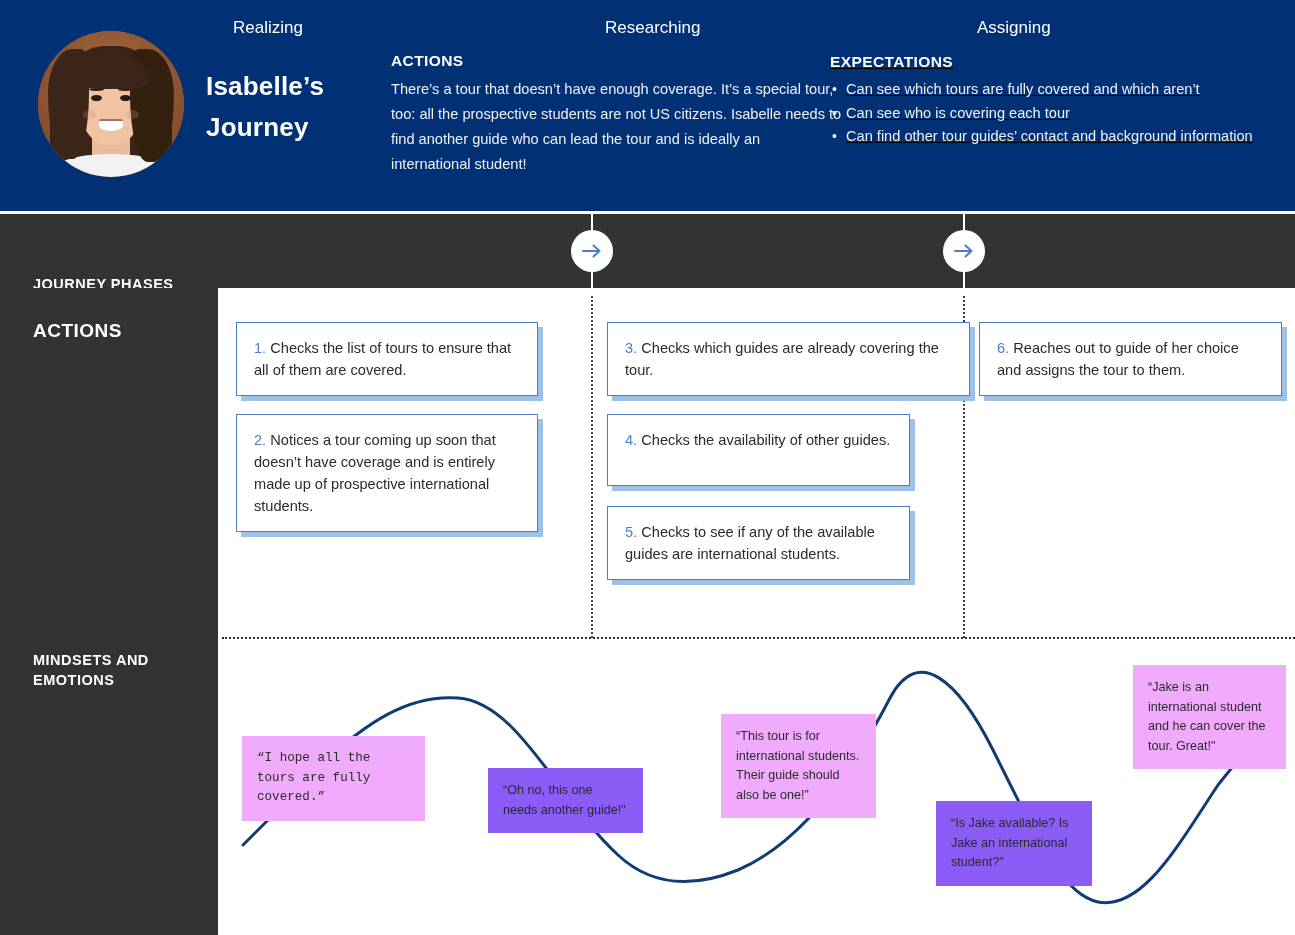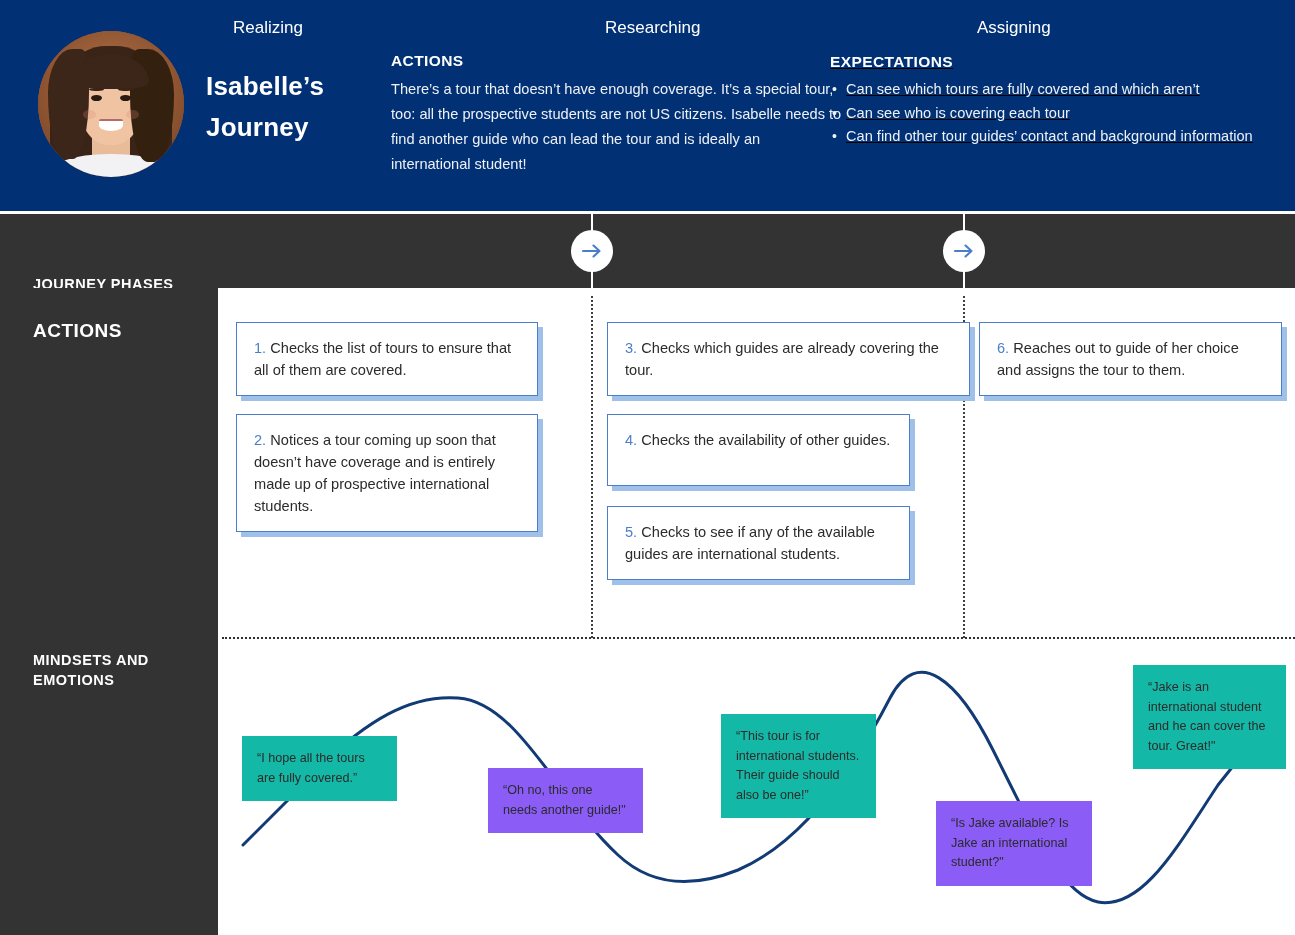--- a/index.html
+++ b/index.html
@@ -226,21 +226,21 @@
     width: 1077px; height: 295px;
   }
   .sticky {
     position: absolute;
     box-sizing: border-box;
     padding: 13px 14px 13px 15px;
     font-size: 12.6px;
     line-height: 19.5px;
     color: #2b2b2b;
   }
-  .sticky.green { background: #14b8a6; }
+  .sticky.green { background: #f0abfc; }
   .sticky.pink  { background: #8b5cf6; }
 </style>
 </head>
 <body>
 
 <div id="canvas">
 
   <div id="header">
 
     <div id="avatar">
@@ -317,21 +317,21 @@
       <div class="action-card" style="left: 607px; top: 414px; width: 303px; min-height: 72px;"><span class="num">4.</span><span> Checks the availability of other guides.</span></div>
       <div class="action-card" style="left: 607px; top: 506px; width: 303px; min-height: 72px;"><span class="num">5.</span><span> Checks to see if any of the available guides are international students.</span></div>
       <div class="action-card" style="left: 979px; top: 322px; width: 303px; min-height: 72px;"><span class="num">6.</span><span> Reaches out to guide of her choice and assigns the tour to them.</span></div>
     </div>
 
   <div id="emotion-area">
     <svg id="emotion-curve" viewBox="0 0 1077 295">
       <path id="curve-path" fill="none" stroke="#123a75" stroke-width="3" stroke-linecap="round" d="M 25 205 L 70 160 C 150 70 200 55 240 58 C 300 62 340 160 400 215 C 430 243 470 250 520 230 C 590 200 640 120 672 58 C 700 5 740 40 775 110 C 820 200 845 255 880 262 C 925 270 960 205 1000 145 L 1040 95"></path>
     </svg>
     <div id="stickies-layer">
-        <div class="sticky green" style="left: 24px; top: 96px; width: 155px; min-height: 57px;">“I hope all the tours are fully covered.”</div>
+        <div class="sticky green" style="left: 24px; top: 96px; width: 183px; min-height: 57px; font-family: Liberation Mono, monospace;">“I hope all the tours are fully covered.”</div>
         <div class="sticky pink" style="left: 270px; top: 128px; width: 155px; min-height: 57px;">“Oh no, this one needs another guide!"</div>
         <div class="sticky green" style="left: 503px; top: 74px; width: 155px; min-height: 96px;">“This tour is for international students. Their guide should also be one!”</div>
         <div class="sticky pink" style="left: 718px; top: 161px; width: 156px; min-height: 82px;">“Is Jake available? Is Jake an international student?"</div>
         <div class="sticky green" style="left: 915px; top: 25px; width: 153px; min-height: 95px;">“Jake is an international student and he can cover the tour. Great!"</div>
       </div>
   </div>
 
 </div>
 
 </body></html>

